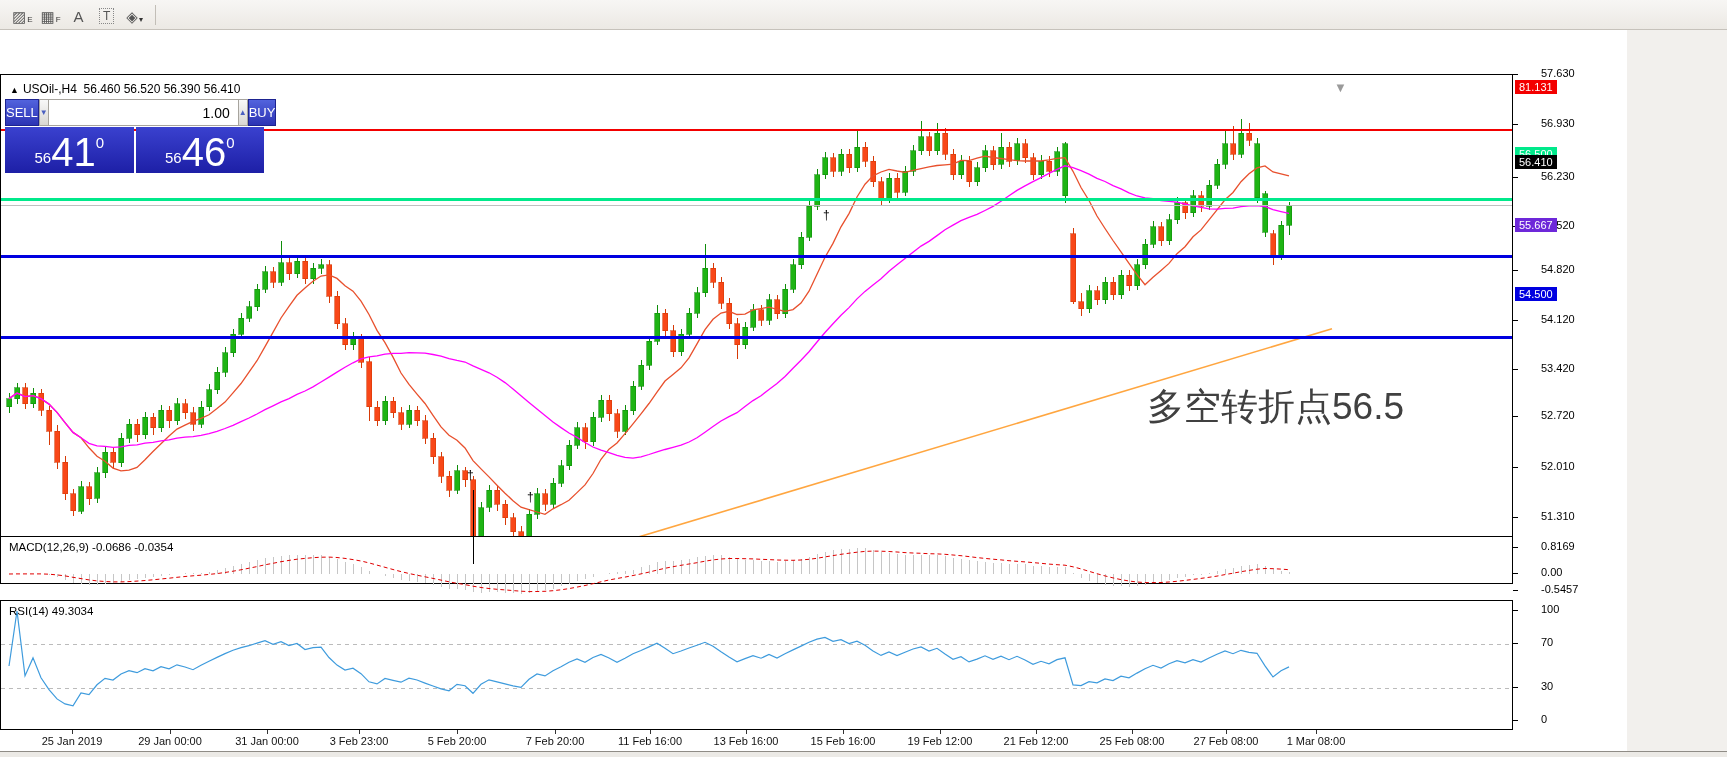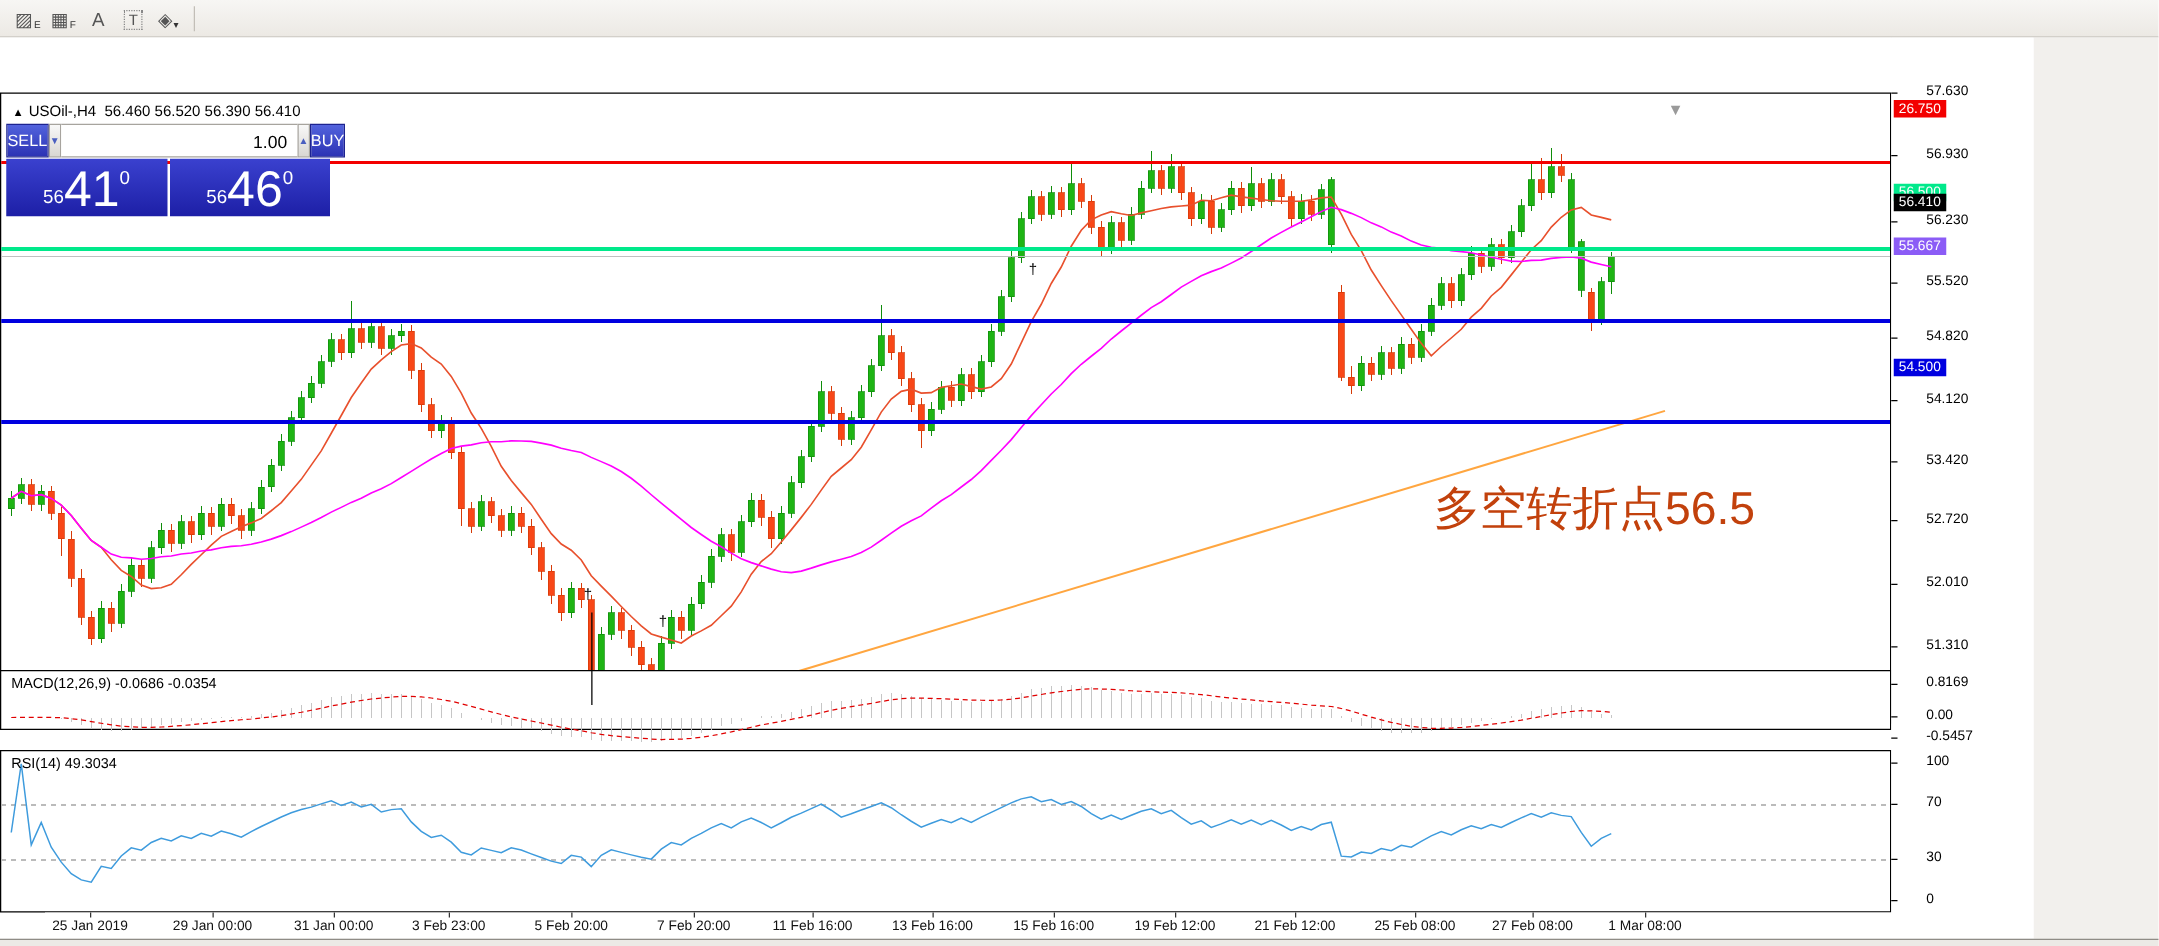--- a/index.html
+++ b/index.html
@@ -454,21 +454,21 @@
               <span class="pt-sup">0</span>
           </div>
           <div class="price-tile">
             <span class="pt-small">56</span>
               <span class="pt-big">46</span>
               <span class="pt-sup">0</span>
           </div>
         </div>
       </div>
 
-      <div class="cn-note" id="cnNote" style="left: 1146px; top: 307px; color: #c2410c;">多空转折点56.5</div>
+      <div class="cn-note" id="cnNote" style="left: 1146px; top: 307px; color: #404040;">多空转折点56.5</div>
       <div id="markerLayer">
           <div class="dagger" style="left:466px;top:393px">†</div>
           <div class="dagger" style="left:526px;top:415px">†</div>
           <div class="dagger" style="left:822px;top:133px">†</div>
           <div class="obj-vline" style="left:472px;top:415px;height:74px"></div>
           <div class="shift-arrow" style="left:1333px;top:5px">▼</div>
         </div>
     </div>
 
     <div class="panel" id="macdP">
@@ -712,21 +712,21 @@
       <div class="pa-tick" style="top:560px"></div>
       <div class="pa-label" style="top:553px">-0.5457</div>
       <div class="pa-tick" style="top:580px"></div>
       <div class="pa-label" style="top:573px">100</div>
       <div class="pa-tick" style="top:613px"></div>
       <div class="pa-label" style="top:606px">70</div>
       <div class="pa-tick" style="top:657px"></div>
       <div class="pa-label" style="top:650px">30</div>
       <div class="pa-tick" style="top:690px"></div>
       <div class="pa-label" style="top:683px">0</div>
-      <div class="pa-badge" style="top:50px;background:#f30000;color:#ffffff">26.750</div>
+      <div class="pa-badge" style="top:50px;background:#f30000;color:#ffffff">81.131</div>
       <div class="pa-badge" style="top:117px;background:#00e98b;color:#ffffff">56.500</div>
       <div class="pa-badge" style="top:125px;background:#000000;color:#ffffff">56.410</div>
-      <div class="pa-badge" style="top:160px;background:#8b5cf6;color:#ffffff">55.667</div>
+      <div class="pa-badge" style="top:188px;background:#6d28d9;color:#ffffff">55.667</div>
       <div class="pa-badge" style="top:257px;background:#0000e0;color:#ffffff">54.500</div>
     </div>
   <div class="right-gutter"></div>
   <div class="bottom-strip"></div>
 </div>
 
 </body></html>

